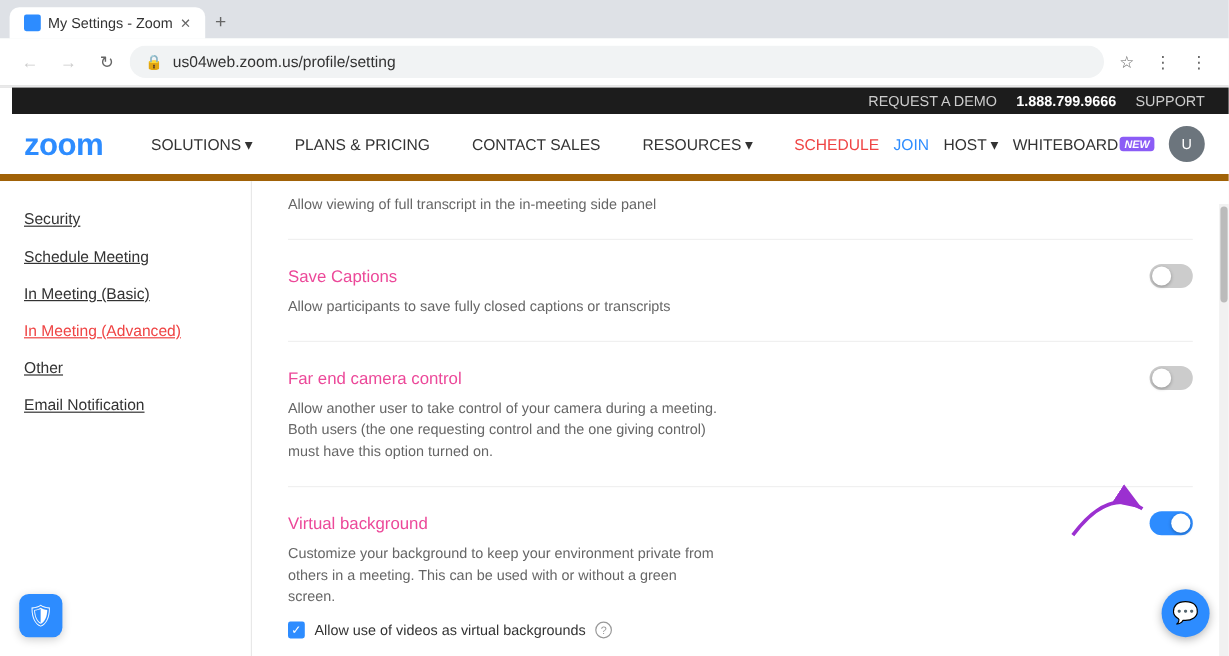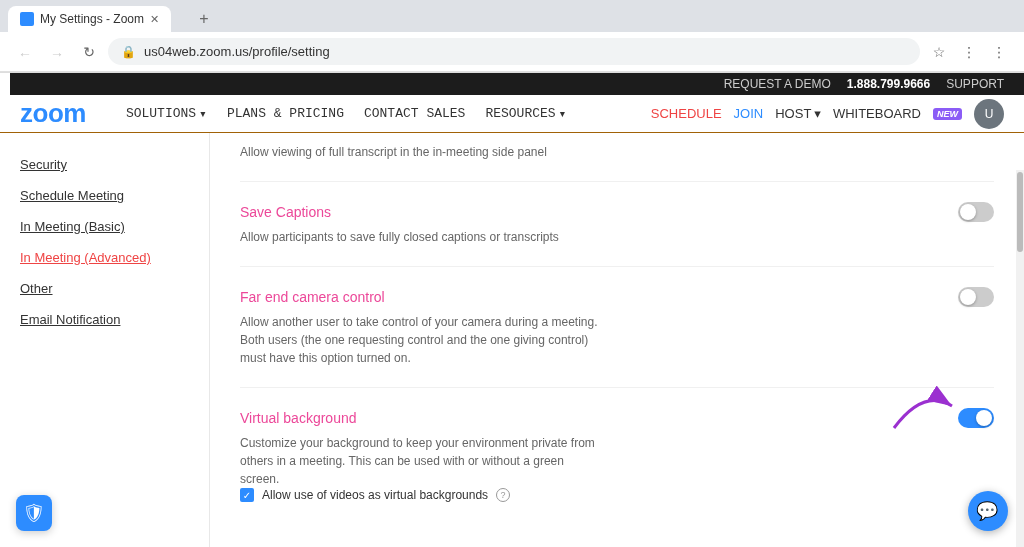--- a/index.html
+++ b/index.html
@@ -1,50 +1,50 @@
 <!DOCTYPE html>
 <html><head>
   <meta charset="utf-8">
   <style>
     * { box-sizing: border-box; margin: 0; padding: 0; }
     body { font-family: -apple-system, BlinkMacSystemFont, 'Segoe UI', sans-serif; font-size: 13px; background: #fff; width: 1024px; height: 547px; overflow: hidden; }
 
     
     .browser-chrome { background: #f1f3f4; border-bottom: 1px solid #ddd; }
-    .tab-bar { display: flex; align-items: flex-end; padding: 6px 8px 0; background: #dee1e6; gap: 20px; }
+    .tab-bar { display: flex; align-items: flex-end; padding: 6px 8px 0; background: #dee1e6; gap: 0; }
     .tab { display: flex; align-items: center; background: #f1f3f4; border-radius: 8px 8px 0 0; padding: 6px 12px; font-size: 12px; color: #333; gap: 6px; min-width: 160px; }
     .tab.active { background: #fff; }
     .tab-favicon { width: 14px; height: 14px; background: #2d8cff; border-radius: 2px; display: inline-block; }
     .tab-close { margin-left: auto; color: #666; cursor: pointer; font-size: 11px; }
     .tab-new { background: transparent; border: none; font-size: 16px; color: #666; cursor: pointer; padding: 4px 8px; }
     .browser-controls { display: flex; align-items: center; padding: 6px 12px; gap: 6px; background: #fff; border-bottom: 1px solid #e0e0e0; }
     .nav-btn { width: 26px; height: 26px; border-radius: 50%; border: none; background: transparent; cursor: pointer; color: #666; font-size: 14px; display: flex; align-items: center; justify-content: center; }
     .nav-btn.disabled { color: #ccc; cursor: default; }
     .address-bar { flex: 1; display: flex; align-items: center; background: #f1f3f4; border-radius: 20px; padding: 5px 12px; gap: 8px; font-size: 13px; color: #333; border: 1px solid transparent; }
     .lock-icon { color: #5f6368; font-size: 12px; }
     .address-text { flex: 1; color: #333; font-size: 13px; }
     .browser-actions { display: flex; gap: 4px; align-items: center; }
     .browser-action-btn { width: 26px; height: 26px; border: none; background: transparent; cursor: pointer; color: #666; font-size: 14px; display: flex; align-items: center; justify-content: center; border-radius: 4px; }
 
     
     .top-bar { background: #1c1c1c; display: flex; justify-content: flex-end; align-items: center; padding: 4px 20px; gap: 16px; font-size: 12px; color: #ccc; margin-left: 10px; }
     .top-bar a { color: #ccc; text-decoration: none; }
     .top-bar .phone { color: #fff; font-weight: 700; }
 
     
-    .main-nav { display: flex; align-items: center; padding: 0 20px; border-bottom: 1px solid #a16207; background: #fff; height: 38px; }
+    .main-nav { display: flex; align-items: center; padding: 0 20px; border-bottom: 6px solid #a16207; background: #fff; height: 56px; }
     .zoom-logo { color: #2d8cff; font-size: 26px; font-weight: 700; margin-right: 30px; letter-spacing: -0.5px; }
-    .nav-links { display: flex; gap: 0; flex: 1; font-family: Liberation Mono, monospace; }
+    .nav-links { display: flex; gap: 15px; flex: 1; }
     .nav-link { padding: 8px 10px; font-size: 13px; color: #333; text-decoration: none; display: flex; align-items: center; gap: 3px; cursor: pointer; }
     .nav-right { display: flex; align-items: center; gap: 12px; margin-left: auto; }
     .nav-right-link { font-size: 13px; color: #2d8cff; font-weight: 500; cursor: pointer; text-decoration: none; }
     .nav-right-link.schedule { color: #ef4444; }
     .nav-right-link.join { color: #2d8cff; }
     .host-btn { display: flex; align-items: center; gap: 3px; font-size: 13px; color: #333; cursor: pointer; }
-    .whiteboard-btn { display: flex; align-items: center; gap: 12px; font-size: 13px; color: #333; cursor: pointer; }
+    .whiteboard-btn { display: flex; align-items: center; gap: 1px; font-size: 13px; color: #333; cursor: pointer; }
     .new-badge { background: #8b5cf6; color: #fff; font-size: 9px; font-weight: 700; padding: 1px 4px; border-radius: 3px; font-style: italic; }
     .avatar { width: 30px; height: 30px; border-radius: 50%; background: #6c757d; overflow: hidden; display: flex; align-items: center; justify-content: center; color: #fff; font-size: 12px; }
 
     
     .page-body { display: flex; height: calc(547px - 32px - 38px - 56px); background: #f5f5f5; }
 
     
     .sidebar { width: 210px; padding: 16px 0; background: #fff; border-right: 1px solid #e8e8e8; flex-shrink: 0; }
     .sidebar-item { padding: 8px 20px; font-size: 13px; color: #333; cursor: pointer; text-decoration: underline; }
     .sidebar-item.active { color: #ef4444; }
@@ -59,21 +59,21 @@
 
     
     .toggle { width: 36px; height: 20px; border-radius: 10px; position: relative; cursor: pointer; flex-shrink: 0; }
     .toggle.on { background: #2d8cff; }
     .toggle.off { background: #ccc; }
     .toggle-knob { width: 16px; height: 16px; background: #fff; border-radius: 50%; position: absolute; top: 2px; transition: left 0.2s; box-shadow: 0 1px 3px rgba(0,0,0,0.3); }
     .toggle.on .toggle-knob { left: 18px; }
     .toggle.off .toggle-knob { left: 2px; }
 
     
-    .checkbox-row { display: flex; align-items: flex-start; gap: 8px; font-size: 12px; color: #333; }
+    .checkbox-row { display: flex; align-items: flex-start; gap: 8px; margin-top: 12px; font-size: 12px; color: #333; }
     .checkbox { width: 14px; height: 14px; background: #2d8cff; border-radius: 2px; display: flex; align-items: center; justify-content: center; flex-shrink: 0; }
     .checkbox::after { content: '✓'; color: #fff; font-size: 10px; }
     .info-icon { width: 14px; height: 14px; border-radius: 50%; border: 1px solid #999; display: inline-flex; align-items: center; justify-content: center; font-size: 9px; color: #999; cursor: pointer; }
 
     
     .scrollbar { width: 8px; background: #f1f1f1; position: absolute; right: 0; top: 170px; bottom: 0; }
     .scrollbar-thumb { width: 6px; background: #bbb; border-radius: 3px; height: 80px; margin: 2px auto; }
 
     
     .security-badge { position: fixed; bottom: 16px; left: 16px; width: 36px; height: 36px; background: #2d8cff; border-radius: 8px; display: flex; align-items: center; justify-content: center; color: #fff; font-size: 18px; cursor: pointer; box-shadow: 0 2px 8px rgba(0,0,0,0.2); }

